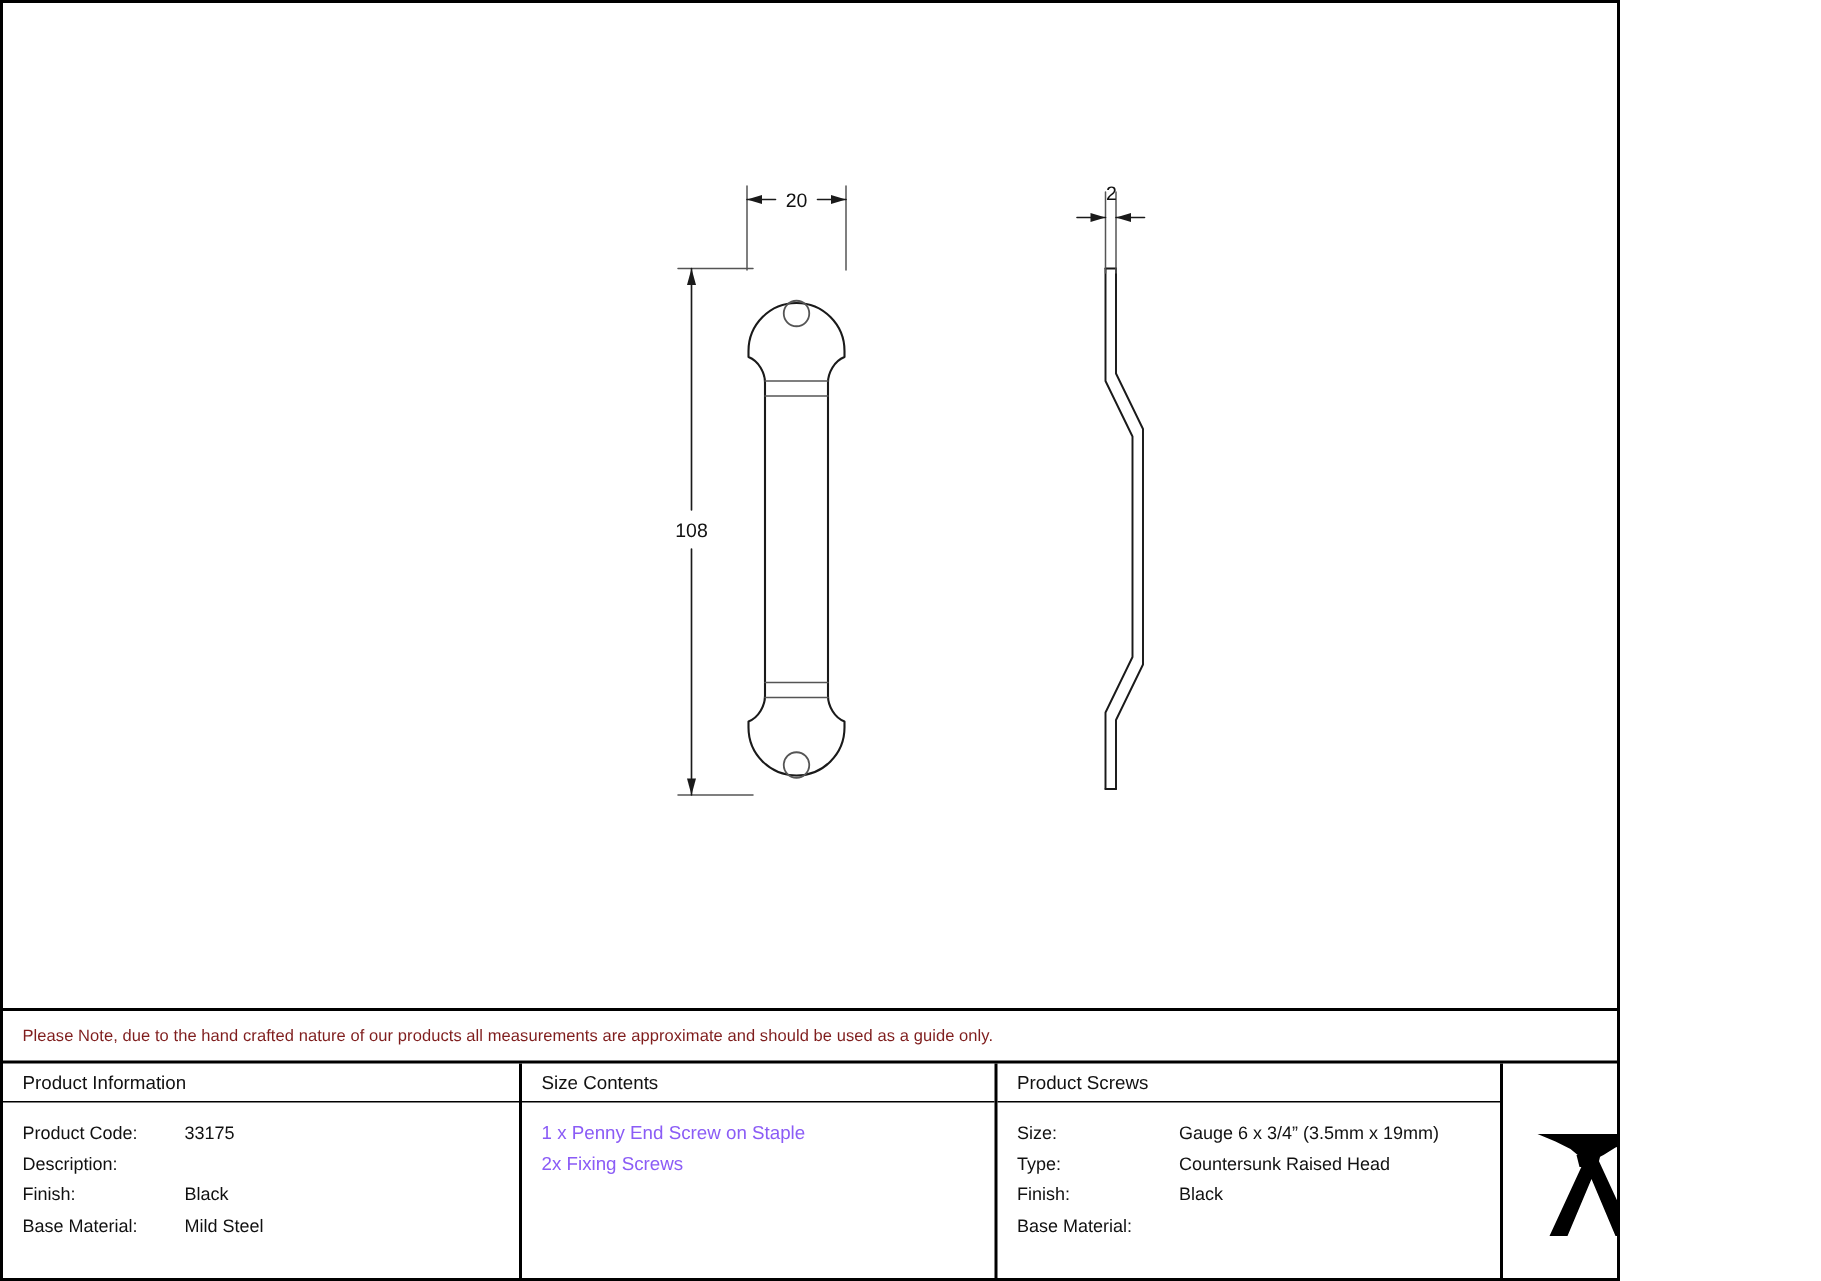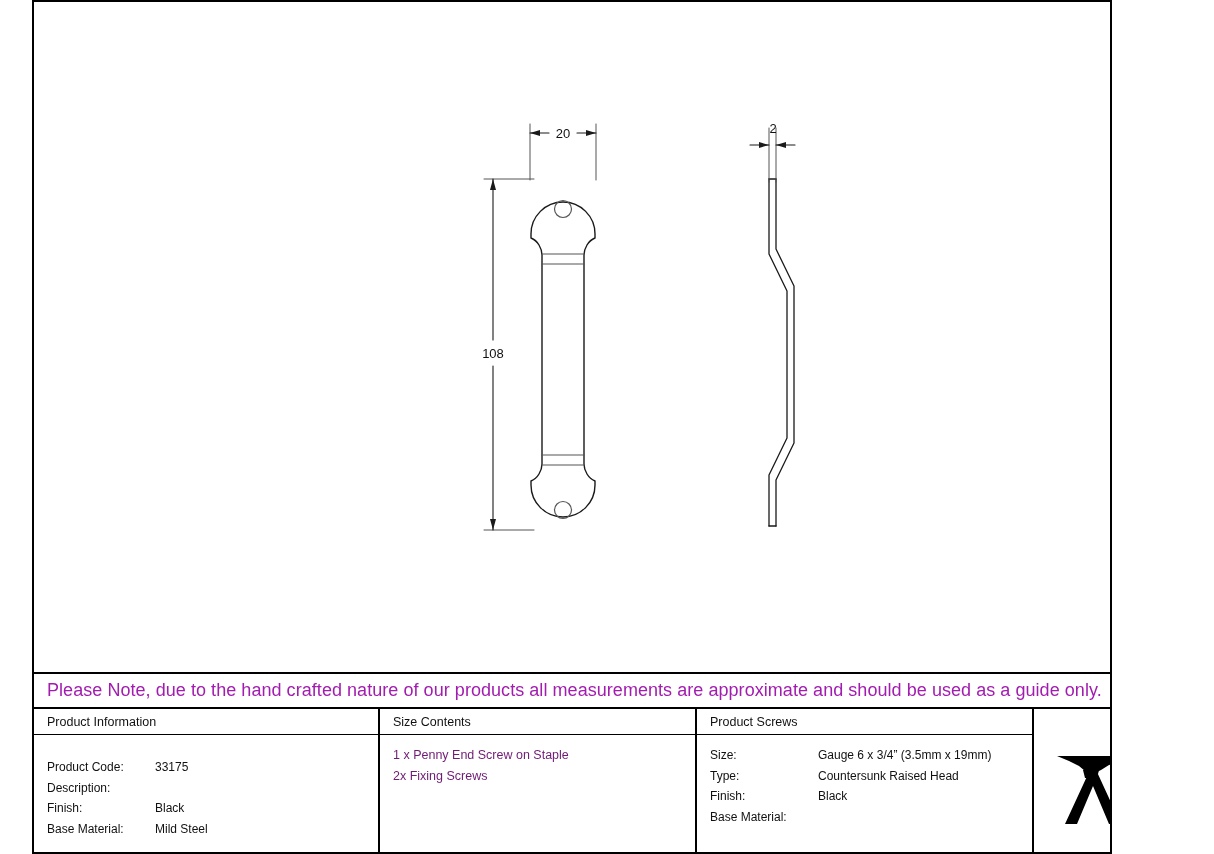--- a/index.html
+++ b/index.html
@@ -12,21 +12,20 @@
     color: #111111;
   }
   #page {
     position: relative;
     width: 1080px;
     height: 854px;
     background: #ffffff;
     border: 2px solid #000000;
     box-sizing: border-box;
     overflow: hidden;
-    margin-left: 32px;
   }
 
   
   #drawing-area {
     position: absolute;
     left: 0;
     top: 0;
     width: 1210px;
     height: 670px;
   }
@@ -51,37 +50,37 @@
   }
   #note-row {
     height: 35px;
     box-sizing: border-box;
     border-bottom: 2px solid #000000;
     display: flex;
     align-items: center;
     padding-left: 13px;
   }
   #note-row .note-text {
-    font-size: 18px;
-    color: #a21caf;
+    font-size: 11px;
+    color: #7f1d1d;
     letter-spacing: 0.05px;
     text-align: right;
   }
   #cols {
     display: flex;
     height: 145px;
     box-sizing: border-box;
   }
   .col {
     box-sizing: border-box;
     border-right: 2px solid #000000;
     display: flex;
     flex-direction: column;
   }
-  .col.col-info   { width: 346px; gap: 12px; }
+  .col.col-info   { width: 346px; }
   .col.col-pack   { width: 317px; }
   .col.col-screws { width: 337px; }
   .col.col-logo   { width: 210px; border-right: none; }
 
   .col-head {
     height: 26px;
     box-sizing: border-box;
     border-bottom: 1.5px solid #000000;
     display: flex;
     align-items: center;
@@ -97,21 +96,21 @@
     display: flex;
     font-size: 12px;
     line-height: 20.5px;
     color: #111111;
   }
   .kv .k { width: 108px; flex: 0 0 108px; }
   .kv .v { flex: 1; }
   .plain {
     font-size: 12.5px;
     line-height: 20.5px;
-    color: #701a75;
+    color: #8b5cf6;
   }
 
   
   .col-logo {
     align-items: center;
     justify-content: center;
   }
   #logo-wrap {
     width: 200px;
     height: 100px;

